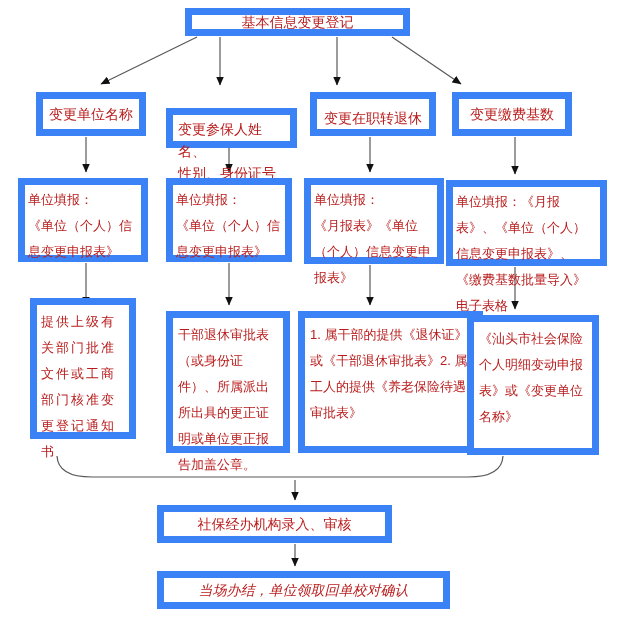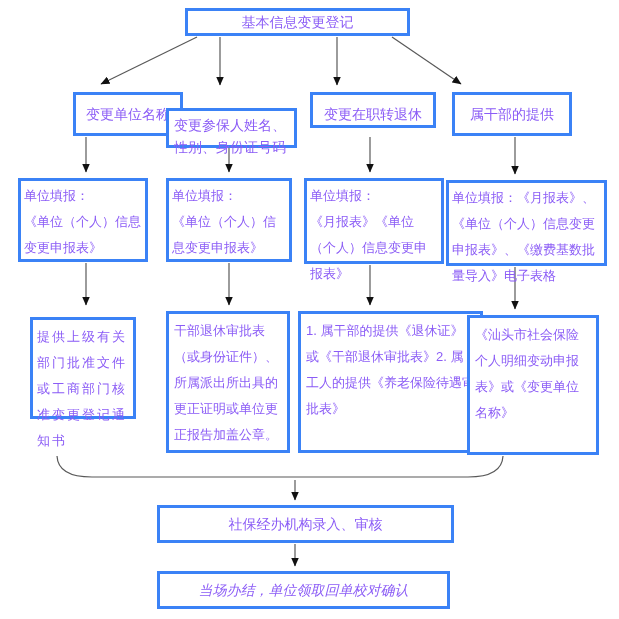--- a/index.html
+++ b/index.html
@@ -1,48 +1,48 @@
 <!DOCTYPE html>
 <html><head>
 <meta charset="utf-8">
 <style>
   html,body{margin:0;padding:0;background:#fff;}
   body{font-family:"Liberation Sans","DejaVu Sans",sans-serif;}
   #canvas{position:relative;width:619px;height:619px;background:#fff;overflow:hidden;}
   #wires{position:absolute;left:0;top:0;width:619px;height:619px;}
   .box{
     position:absolute;
-    border:3px solid #3b82f6;
+    border:7px solid #3b82f6;
     background:#fff;
     box-sizing:border-box;
-    color:#8b5cf6;
+    color:#b91c1c;
     font-size:13px;
     line-height:26px;
   }
   .box .txt{white-space:pre-line;display:block;}
   .center{display:flex;align-items:center;justify-content:center;text-align:center;}
   
   .b-root{left:185px;top:8px;width:225px;height:28px;font-size:14px;line-height:14px;}
   
-  .b-r2c1{left:36px;top:92px;width:110px;height:44px;font-size:14px;line-height:22px;margin-left:37px;}
+  .b-r2c1{left:36px;top:92px;width:110px;height:44px;font-size:14px;line-height:22px;}
   .b-r2c2{left:166px;top:108px;width:131px;height:40px;font-size:14px;line-height:22px;padding:3px 5px;}
-  .b-r2c3{left:310px;top:92px;width:126px;height:36px;font-size:14px;line-height:22px;align-items:flex-end;}
+  .b-r2c3{left:310px;top:92px;width:126px;height:44px;font-size:14px;line-height:22px;align-items:flex-end;}
   .b-r2c4{left:452px;top:92px;width:120px;height:44px;font-size:14px;line-height:22px;}
   
   .b-r3c1{left:18px;top:178px;width:130px;height:84px;padding:2px 3px;}
   .b-r3c2{left:166px;top:178px;width:126px;height:84px;padding:2px 3px;}
   .b-r3c3{left:304px;top:178px;width:140px;height:86px;padding:2px 3px;}
   .b-r3c4{left:446px;top:180px;width:161px;height:86px;padding:2px 3px;}
   
-  .b-r4c1{left:30px;top:317px;width:106px;height:102px;padding:4px 4px;letter-spacing:2px;}
+  .b-r4c1{left:30px;top:298px;width:106px;height:141px;padding:4px 4px;letter-spacing:2px;}
   .b-r4c2{left:166px;top:311px;width:124px;height:142px;padding:4px 5px;}
   .b-r4c3{left:298px;top:311px;width:185px;height:142px;padding:4px 5px;}
   .b-r4c4{left:467px;top:315px;width:132px;height:140px;padding:4px 5px;}
   
-  .b-step1{left:157px;top:505px;width:297px;height:38px;font-size:14px;}
+  .b-step1{left:157px;top:505px;width:235px;height:38px;font-size:14px;}
   .b-step2{left:157px;top:571px;width:293px;height:38px;font-size:14px;font-style:italic;}
 </style>
 </head>
 <body>
 
 <div id="canvas">
 
   <svg id="wires" viewBox="0 0 619 619" xmlns="http://www.w3.org/2000/svg">
     <defs>
       <marker id="ah" markerUnits="userSpaceOnUse" markerWidth="10" markerHeight="8" refX="8.5" refY="4" orient="auto">
@@ -80,21 +80,21 @@
     <span class="txt">变更单位名称</span>
   </div>
   <div class="box b-r2c2">
     <span class="txt">变更参保人姓名、
 性别、身份证号码</span>
   </div>
   <div class="box b-r2c3 center">
     <span class="txt">变更在职转退休</span>
   </div>
   <div class="box b-r2c4 center">
-    <span class="txt">属干部的提供</span>
+    <span class="txt">变更缴费基数</span>
   </div>
 
   <div class="box b-r3c1">
     <span class="txt">单位填报：
 《单位（个人）信息变更申报表》</span>
   </div>
   <div class="box b-r3c2">
     <span class="txt">单位填报：
 《单位（个人）信息变更申报表》</span>
   </div>

